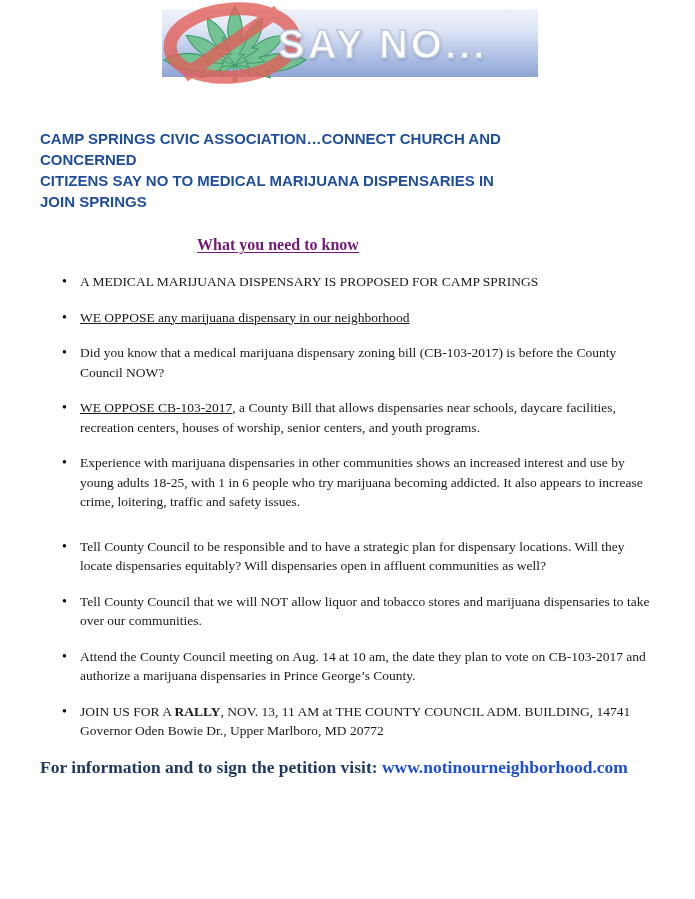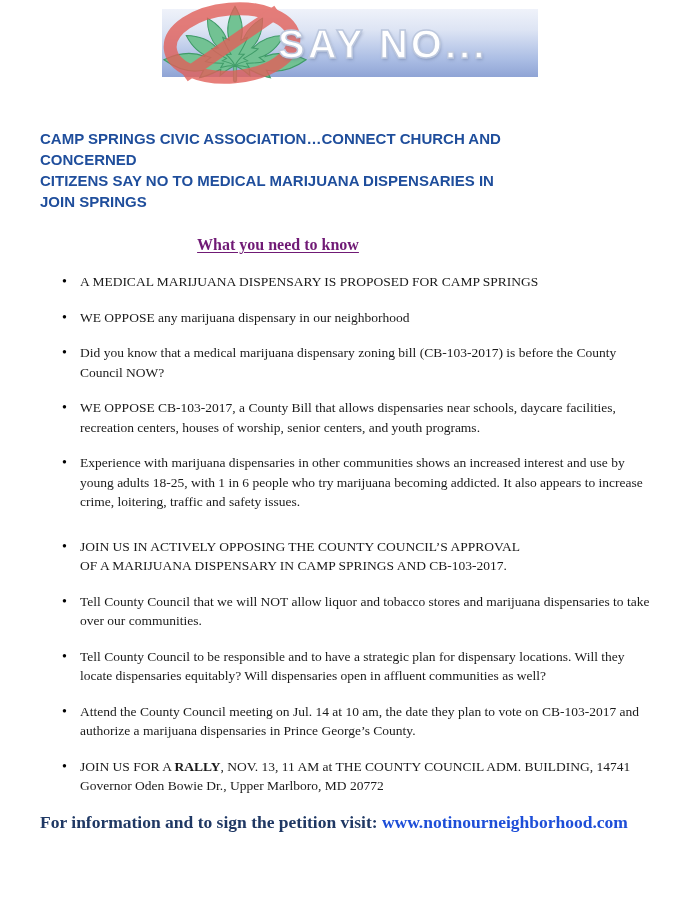--- a/index.html
+++ b/index.html
@@ -59,21 +59,21 @@
     list-style:none;
     font-size:13.5px; line-height:19.5px;
   }
   .content-section:nth-of-type(2) .bullet-list { margin-top:25px; }
   .bullet { position:relative; margin:16px 0 14px 0; }
   .bullet::before {
     content:"\2022";
     position:absolute; left:-18px; top:0;
     font-size:14px; color:#000;
   }
-  .u { }
+  .u { text-decoration:underline; }
   .b { font-weight:bold; }
 
   
   .footer {
     margin:4px 0 0 40px;
     font-family:"Liberation Serif", serif;
     font-weight:bold; font-size:17.5px; line-height:24px;
     color:#1F3864;
     white-space:nowrap;
   }
@@ -119,24 +119,23 @@
           <ul class="bullet-list">
             <li class="bullet"><span>A MEDICAL MARIJUANA DISPENSARY IS PROPOSED FOR CAMP SPRINGS</span></li>
             <li class="bullet"><span class="u">WE OPPOSE any marijuana dispensary in our neighborhood</span></li>
             <li class="bullet"><span>Did you know that a medical marijuana dispensary zoning bill (CB-103-2017) is before the County Council NOW?</span></li>
             <li class="bullet"><span class="u">WE OPPOSE CB-103-2017</span><span>, a County Bill that allows dispensaries near schools, daycare facilities, recreation centers, houses of worship, senior centers, and youth programs.</span></li>
             <li class="bullet"><span>Experience with marijuana dispensaries in other communities shows an increased interest and use by young adults 18-25, with 1 in 6 people who try marijuana becoming addicted. It also appears to increase crime, loitering, traffic and safety issues.</span></li>
           </ul>
         </section>
         <section class="content-section">
           <ul class="bullet-list">
-            <li class="bullet"><span>JOIN US IN ACTIVELY OPPOSING THE COUNTY COUNCIL’S APPROVAL</span><br><span>OF A MARIJUANA DISPENSARY IN CAMP SPRINGS AND CB-103-2017.</span></li>
+            <li class="bullet"><span>Tell County Council to be responsible and to have a strategic plan for dispensary locations. Will they locate dispensaries equitably? Will dispensaries open in affluent communities as well?</span></li>
             <li class="bullet"><span>Tell County Council that we will NOT allow liquor and tobacco stores and marijuana dispensaries to take over our communities.</span></li>
-            <li class="bullet"><span>Tell County Council to be responsible and to have a strategic plan for dispensary locations. Will they locate dispensaries equitably? Will dispensaries open in affluent communities as well?</span></li>
-            <li class="bullet"><span>Attend the County Council meeting on Jul. 14 at 10 am, the date they plan to vote on CB-103-2017 and authorize a marijuana dispensaries in Prince George’s County.</span></li>
+            <li class="bullet"><span>Attend the County Council meeting on Aug. 14 at 10 am, the date they plan to vote on CB-103-2017 and authorize a marijuana dispensaries in Prince George’s County.</span></li>
             <li class="bullet"><span>JOIN US FOR A </span><span class="b">RALLY</span><span>, NOV. 13, 11 AM at THE COUNTY COUNCIL ADM. BUILDING, 14741 Governor Oden Bowie Dr., Upper Marlboro, MD 20772</span></li>
           </ul>
         </section>
       </div>
 
     <div class="footer"><span>For information and to sign the petition visit: </span><span class="url">www.notinourneighborhood.com</span></div>
 
   </div>
 </div>
 

